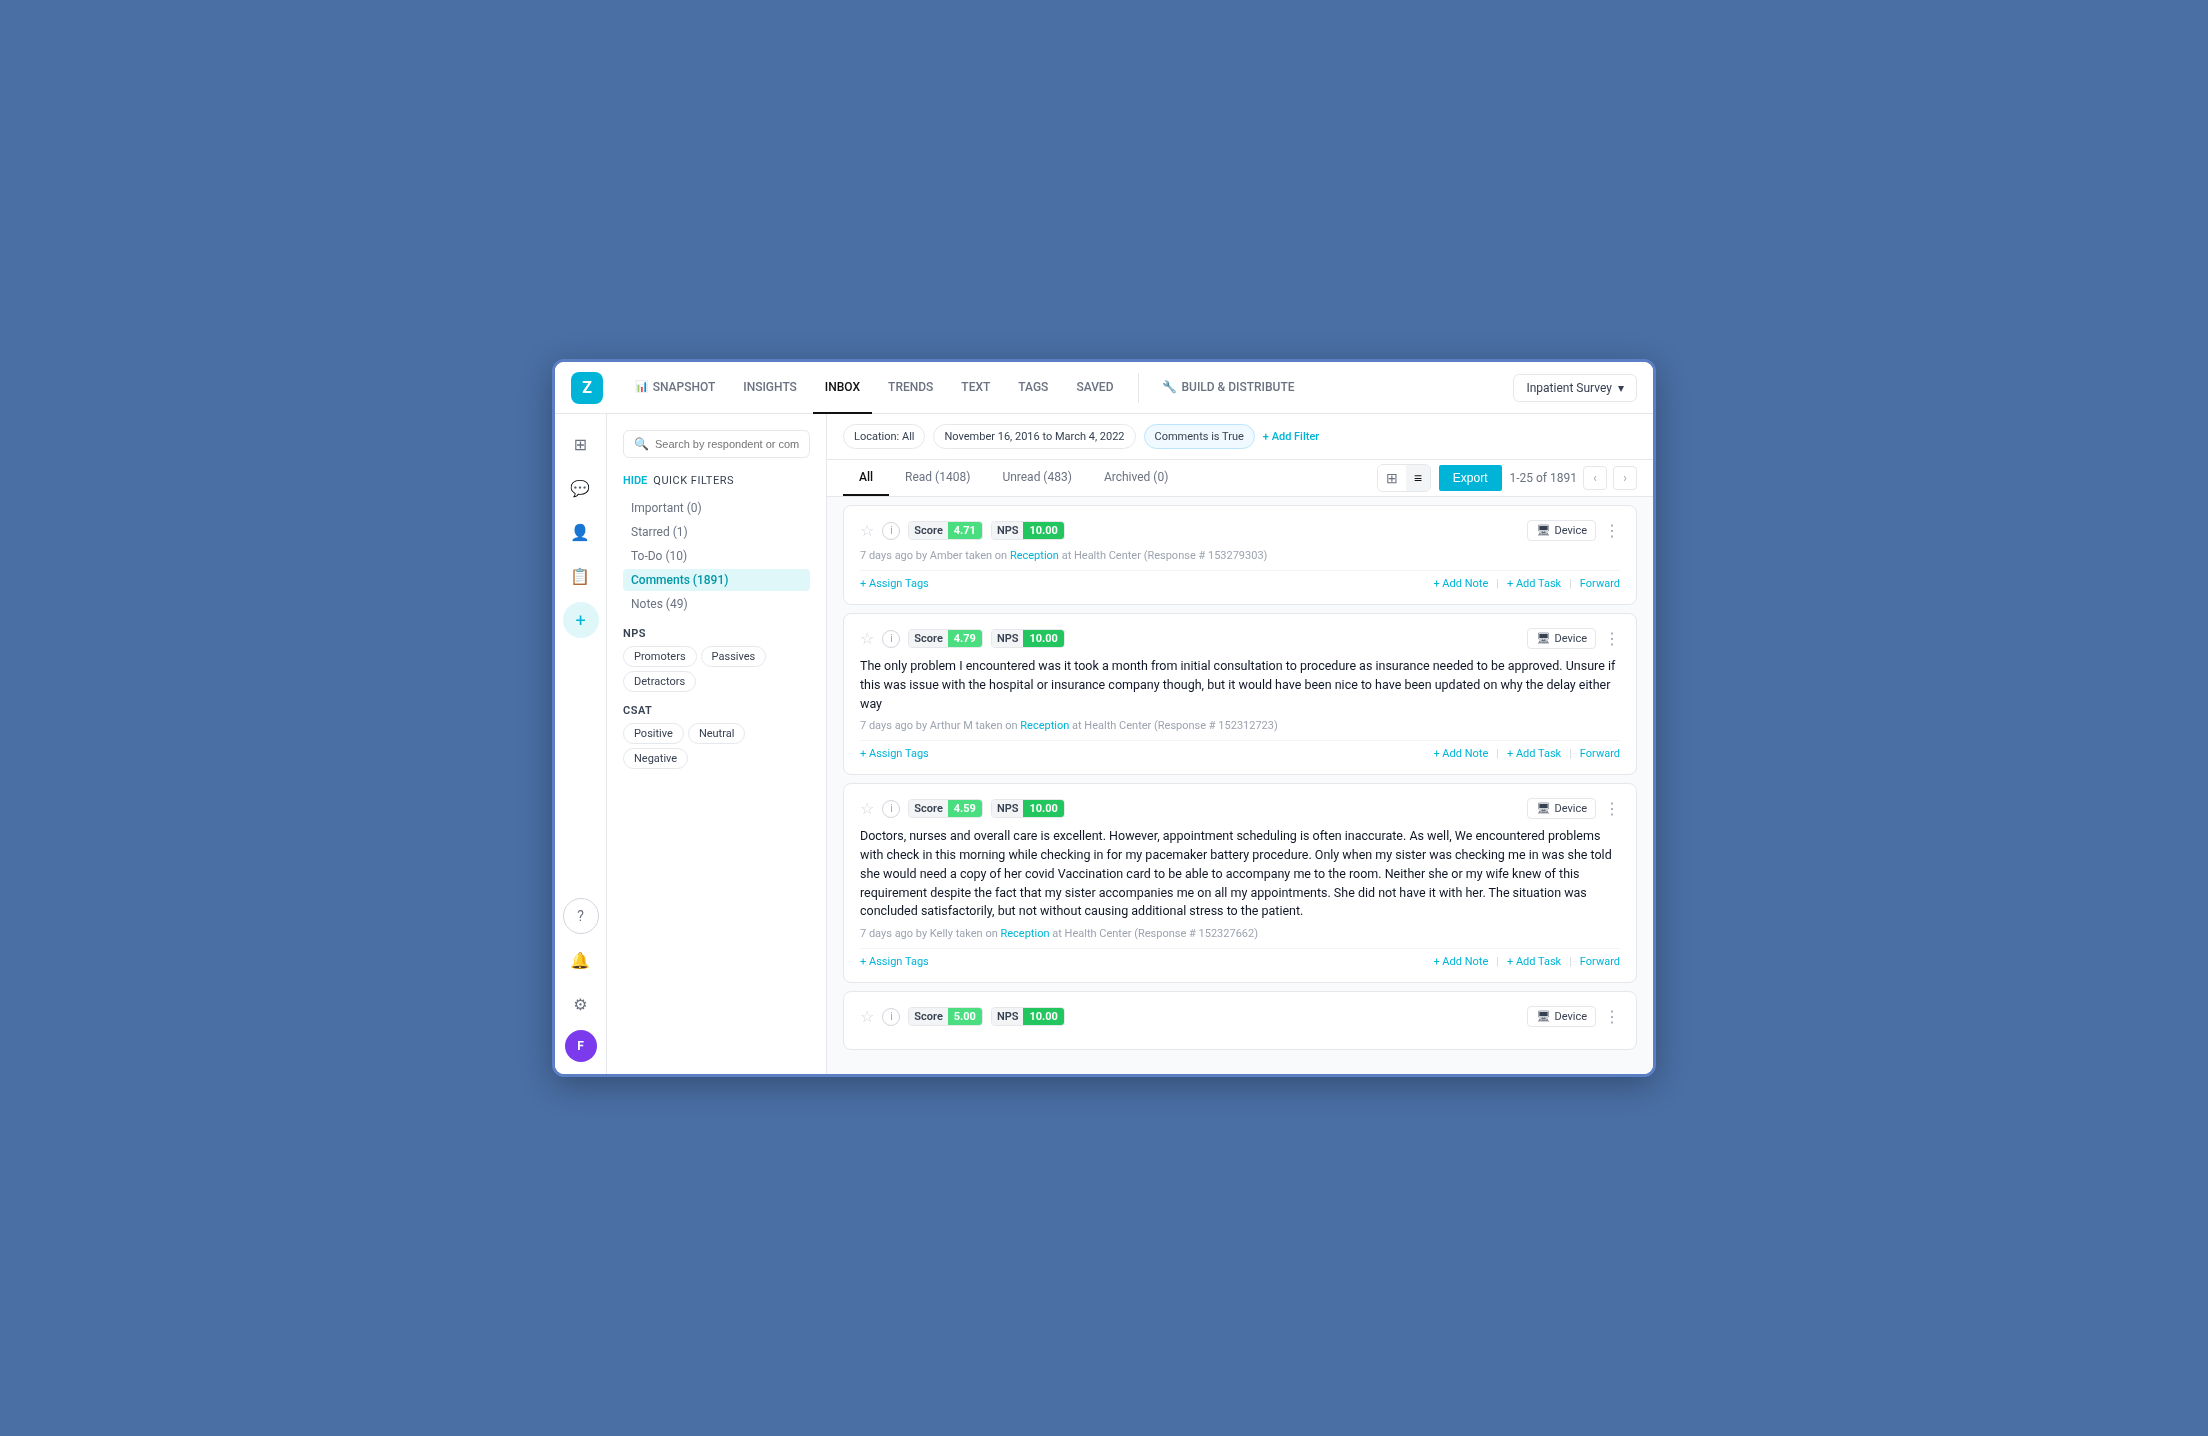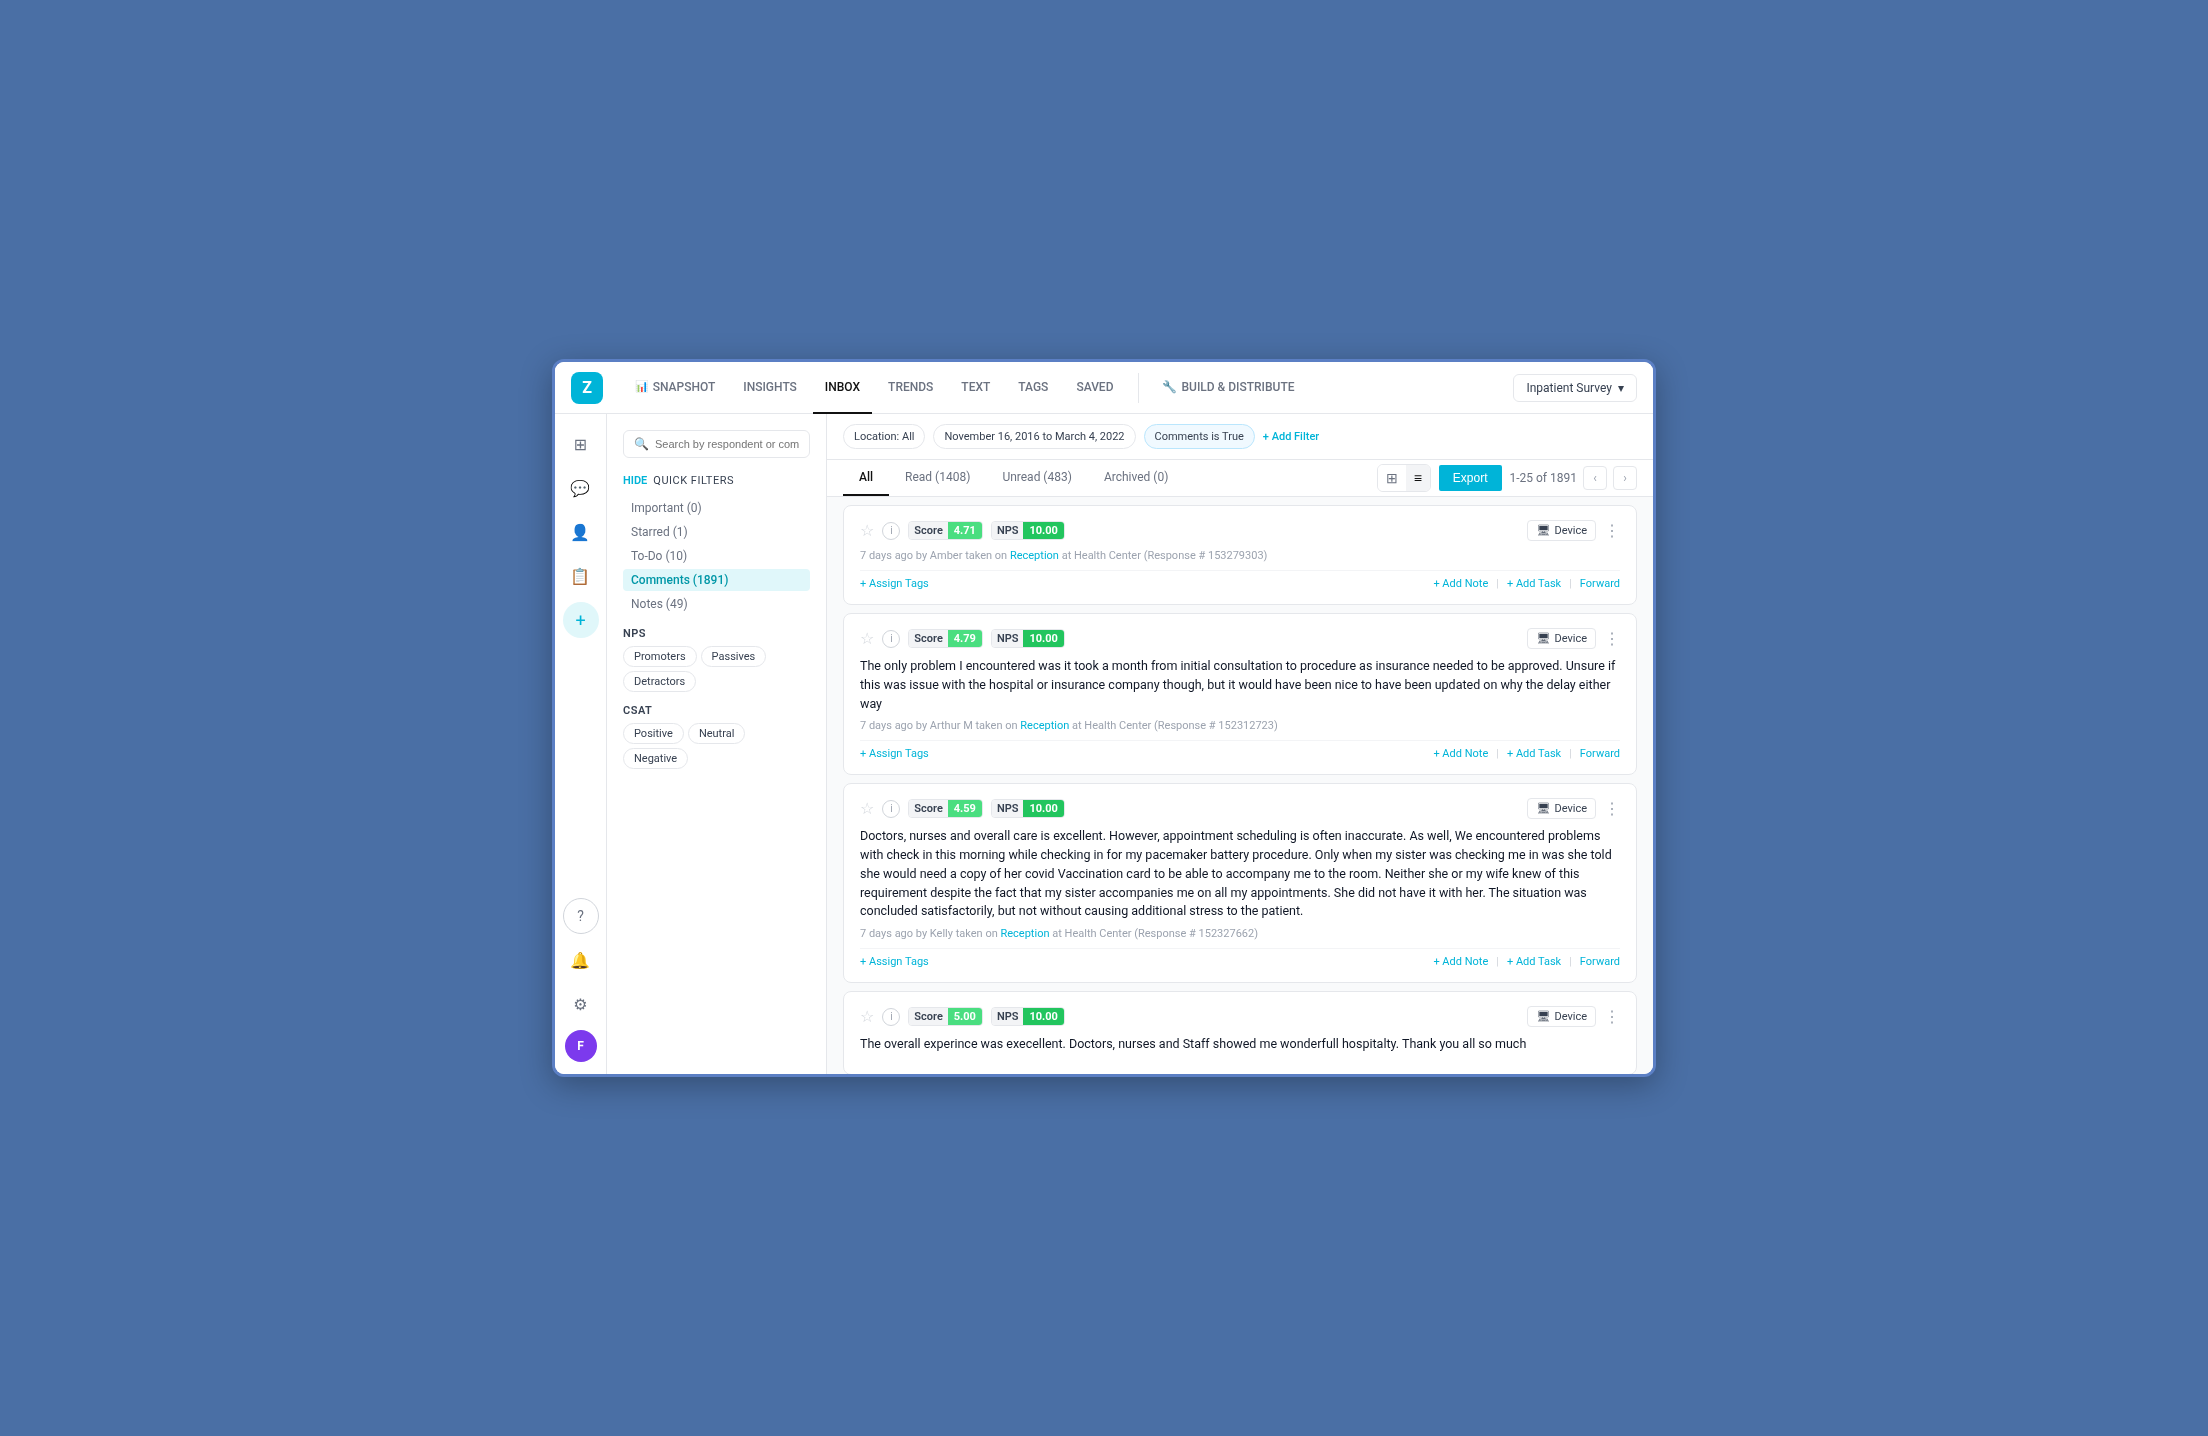--- a/index.html
+++ b/index.html
@@ -708,20 +708,19 @@
               <span class="nps-value">10.00</span>
             </div>
             <div class="card-actions-right">
               <div class="device-btn">
                 <span>🖥</span>
                 <span>Device</span>
               </div>
               <span class="more-btn">⋮</span>
             </div>
           </div>
-          <div class="card-text">The overall experince was execellent. Doctors, nurses and Staff showed me wonderfull hospitalty. Thank you all so much</div>
 
         </div>
 
       </div>
     </div>
   </div>
 </div>
 
 </body></html>

